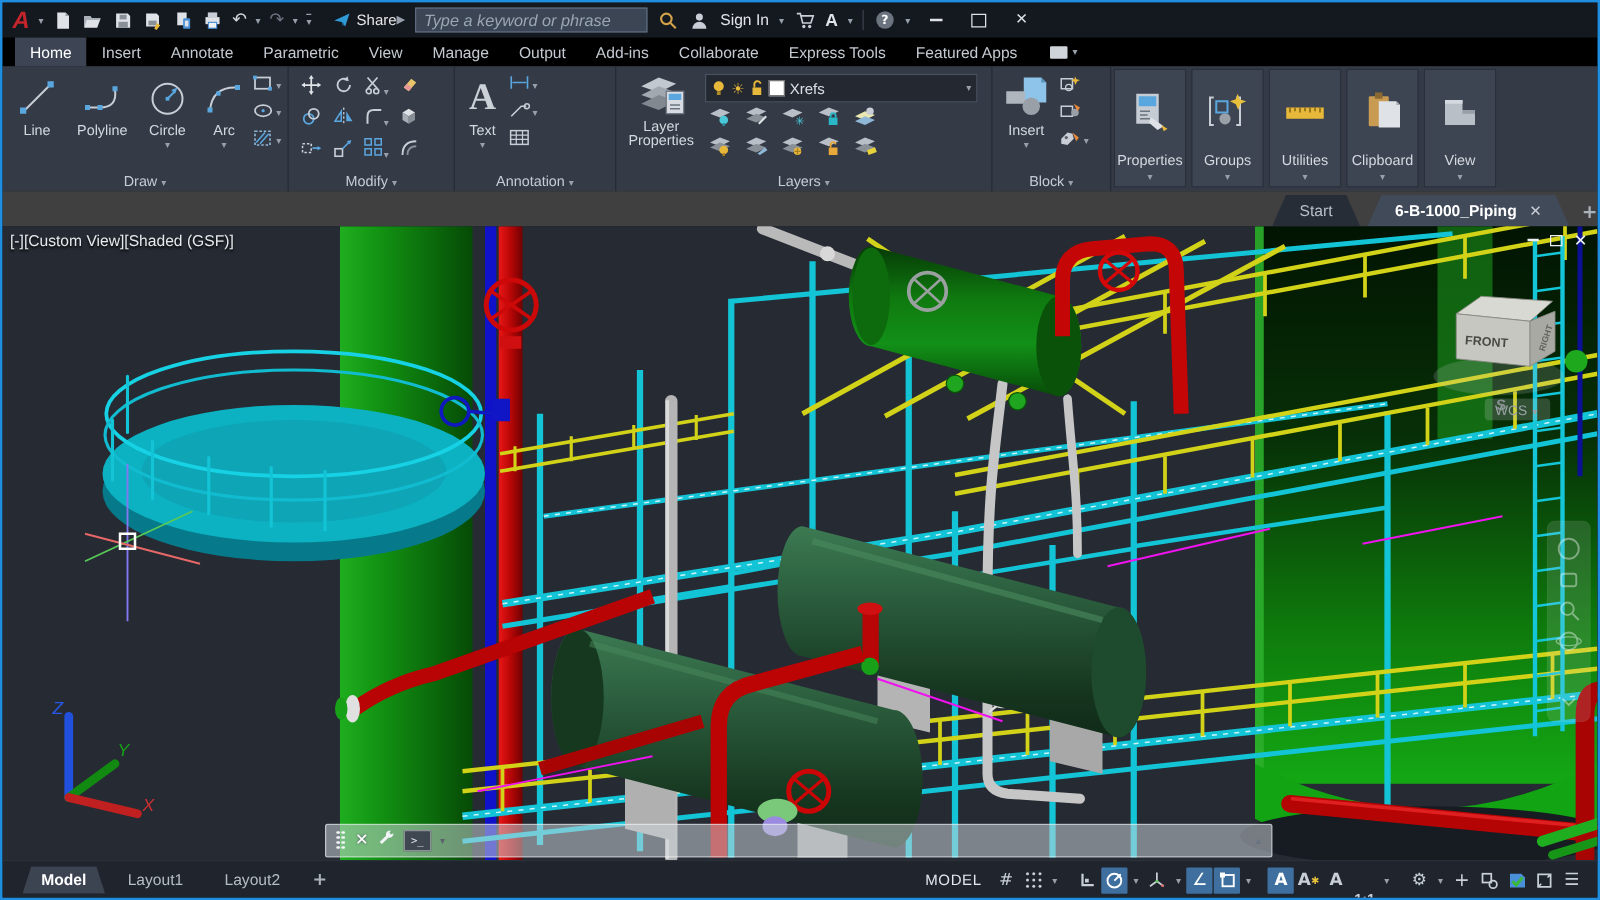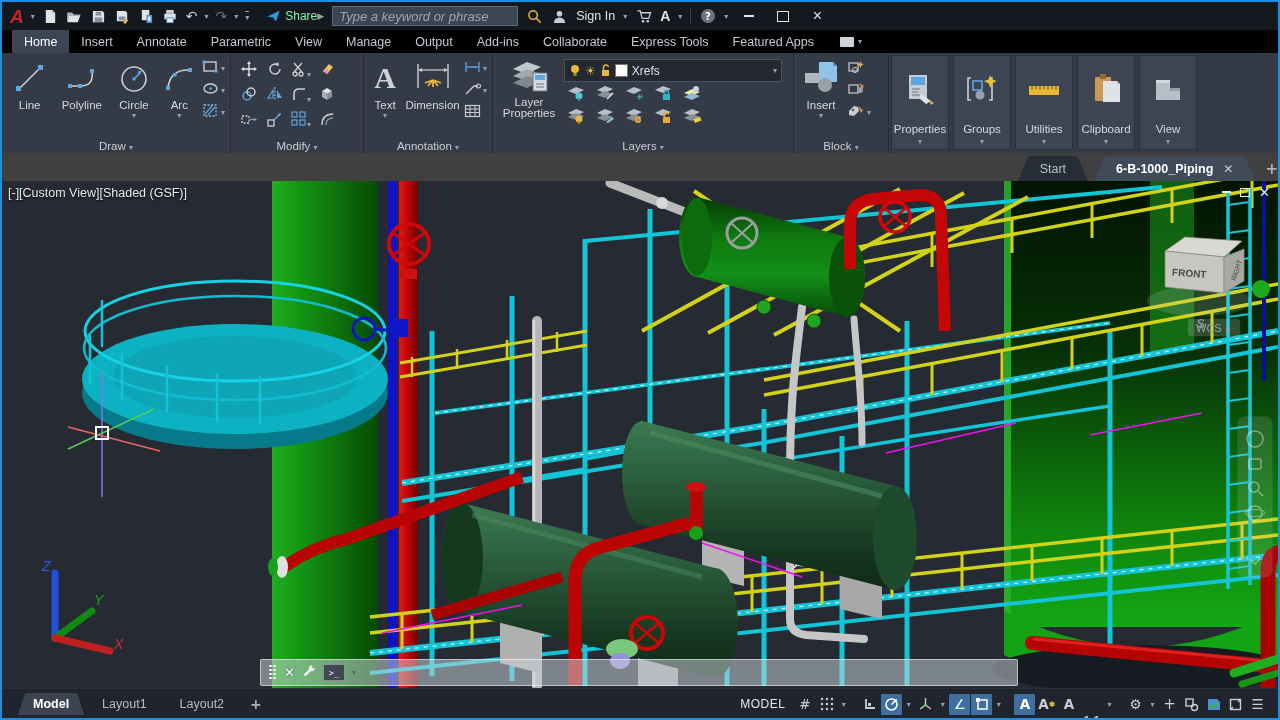--- a/index.html
+++ b/index.html
@@ -8,21 +8,21 @@
        -webkit-font-smoothing:antialiased;}
   .ico{font-family:"DejaVu Sans",sans-serif;}
 
   
   .titlebar{height:28px;display:flex;align-items:center;background:#14181f;color:#c9ced6;font-size:12px;}
   .tb-left{display:flex;align-items:center;gap:7px;padding-left:8px;}
   .acad-logo{color:#c2262c;font-weight:bold;font-size:19px;font-style:italic;line-height:1;}
   .caret{color:#98a0ab;font-size:8px;font-family:"DejaVu Sans",sans-serif;}
   .qat-ico{width:17px;height:17px;display:inline-flex;align-items:center;justify-content:center;}
   .qat-ico svg{display:block;}
-  .share{display:flex;align-items:center;gap:4px;color:#86efac;margin-left:10px;justify-content:flex-end;}
+  .share{display:flex;align-items:center;gap:4px;color:#e5e5e5;margin-left:10px;justify-content:flex-end;}
   .tb-title{flex:1;text-align:center;color:#d2d6dc;font-size:12.5px;white-space:nowrap;}
   .tb-title .doc{margin-left:14px;}
   .tb-right{display:flex;align-items:center;gap:8px;padding-right:6px;}
   .searchbox{width:172px;height:18px;background:#3c4554;border:1px solid #5b6a7e;color:#e6eaef;
              font-size:13px;font-style:italic;padding:0 6px;}
   .searchbox::placeholder{color:#9aa6b4;}
   .winbtn{width:26px;height:20px;display:inline-flex;align-items:center;justify-content:center;color:#dfe3e8;}
   .min-glyph{width:10px;height:2px;background:#dfe3e8;display:inline-block;}
   .max-glyph{width:10px;height:9px;border:1.5px solid #dfe3e8;display:inline-block;}
   .close-glyph{font-size:16px;line-height:1;}
@@ -352,31 +352,20 @@
             </svg></span>
       </div>
       <div class="panel-label"><span>Modify</span> <span class="caret">▾</span></div>
     </div>
 
     <div class="panel" style="width:118px;">
       <div class="bigtool" style="width:34px;">
         <span class="glyph" style="font-size:30px;color:#ccd1d8;font-weight:bold;font-family:'Liberation Serif',serif;">A</span>
         <span class="bt-label">Text</span>
         <span class="caret">▾</span>
-      </div>
-      <div class="bigtool" style="width:58px;">
-        <span class="glyph">
-            <svg width="40" height="36" viewBox="0 0 40 36">
-              <path d="M5 4v24M35 4v24" stroke="#c9ced6" stroke-width="1.4"></path>
-              <path d="M7 10h26" stroke="#c9ced6" stroke-width="1.2"></path>
-              <path d="M5 10l4-2v4zM35 10l-4-2v4z" fill="#c9ced6"></path>
-              <path d="M20 20l-5 6M20 20v7M20 20l5 6M20 20l-8 3M20 20l8 3" stroke="#e8b83a" stroke-width="1.8"></path>
-            </svg>
-          </span>
-        <span class="bt-label">Dimension</span>
       </div>
       <div class="minicol">
         <span class="minirow">
             <span><svg width="17" height="14" viewBox="0 0 17 14">
                 <path d="M2 2v10M15 2v10M3 7h11" stroke="#5aa7e0" stroke-width="1.3"></path>
               </svg></span>
             <span class="caret">▾</span>
           </span>
         <span class="minirow">
             <span><svg width="17" height="14" viewBox="0 0 17 14">

